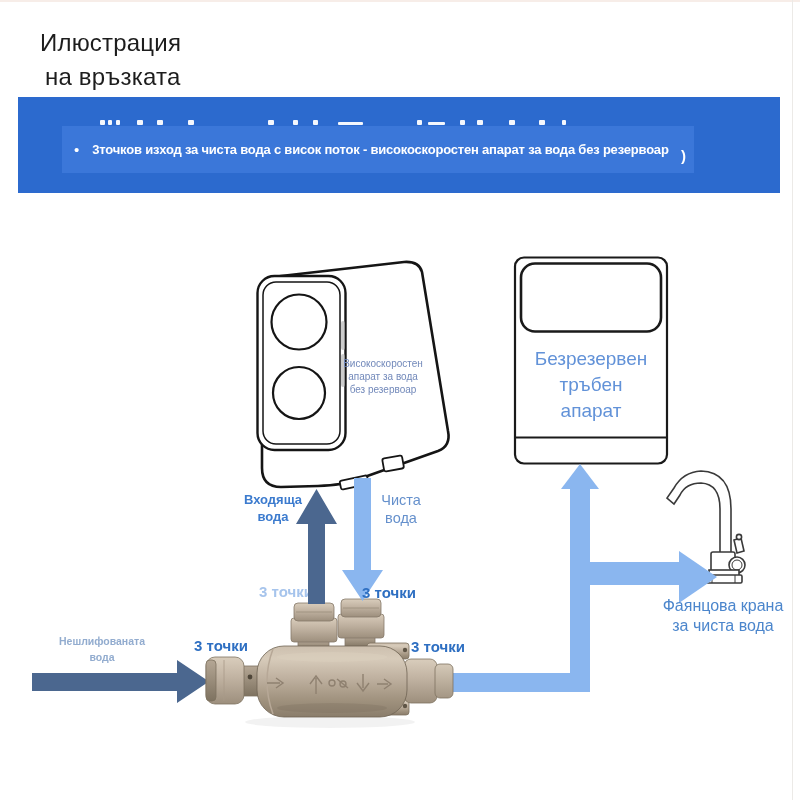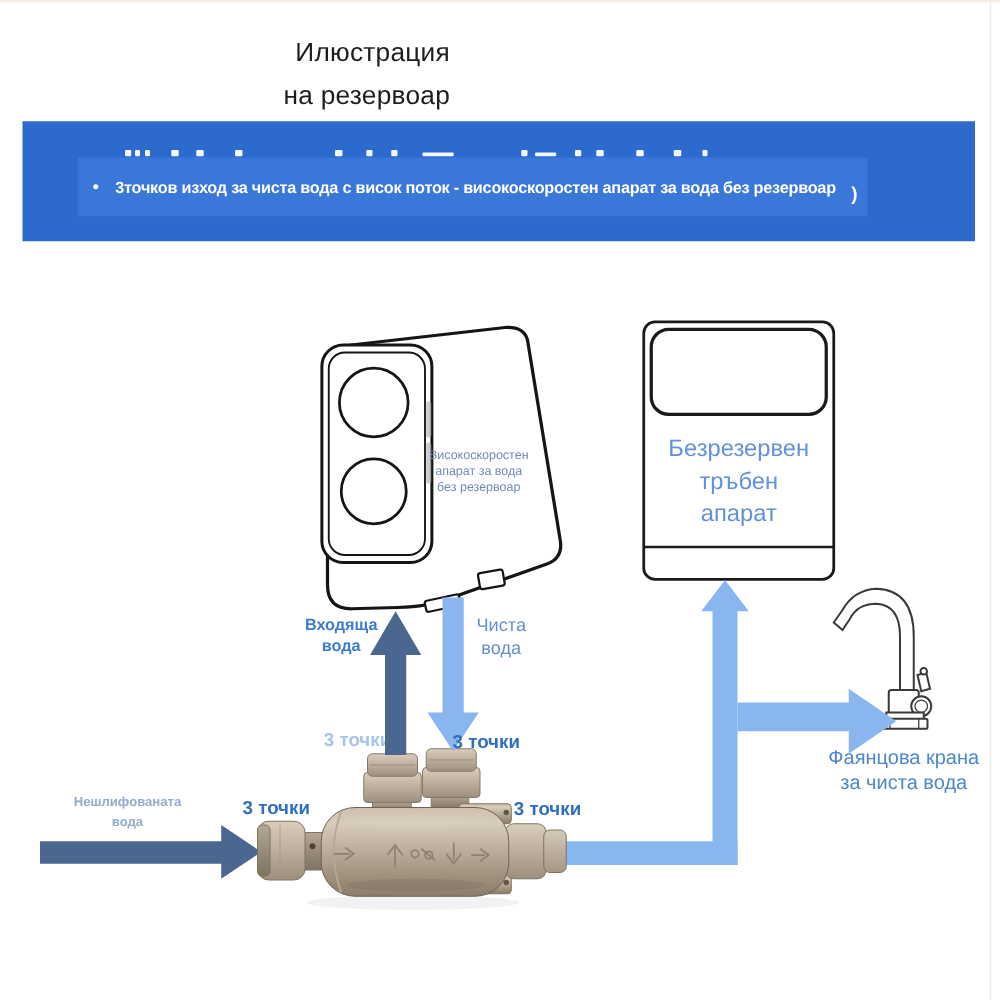--- a/index.html
+++ b/index.html
@@ -4,21 +4,21 @@
 <style>
   html,body{margin:0;padding:0;}
   body{
     width:800px;height:800px;position:relative;background:#ffffff;
     font-family:"Liberation Sans",sans-serif;overflow:hidden;
   }
   .top-line{position:absolute;left:0;top:0;width:800px;height:2px;background:#f7ede8;}
   .edge-line{position:absolute;left:792px;top:0;width:1px;height:800px;background:#eceae7;}
   .page-title{
     position:absolute;left:40px;top:26px;width:320px;
-    font-size:21px;line-height:34px;color:#1d1d1d;letter-spacing:.2px;text-align:right;
+    font-size:24px;line-height:34px;color:#1d1d1d;letter-spacing:.2px;
   }
   .page-title .l2{padding-left:5px;display:block;}
   .banner{
     position:absolute;left:18px;top:97px;width:762px;height:96px;
     background:#2c6ace;
   }
   .banner .remnants i{
     position:absolute;top:23px;height:5px;background:#ffffff;border-radius:1px;opacity:.95;
   }
   .banner .remnants i.dash{top:25px;height:3px;}
@@ -33,21 +33,21 @@
   .stray{position:absolute;left:663px;top:50px;color:#ffffff;font-size:15px;font-weight:600;}
   svg text{font-family:"Liberation Sans",sans-serif;}
 </style>
 </head>
 <body>
 
 <div class="top-line"></div>
 
 <div class="page-title">
   <span class="l1">Илюстрация</span>
-  <span class="l2">на резервоар</span>
+  <span class="l2">на връзката</span>
 </div>
 
 <div class="banner">
   <div class="remnants">
     <i style="left:82px;width:5px;"></i>
       <i style="left:90px;width:4px;"></i>
     <i style="left:98px;width:4px;"></i>
       <i style="left:119px;width:6px;"></i>
     <i style="left:139px;width:6px;"></i>
       <i style="left:170px;width:6px;"></i>

